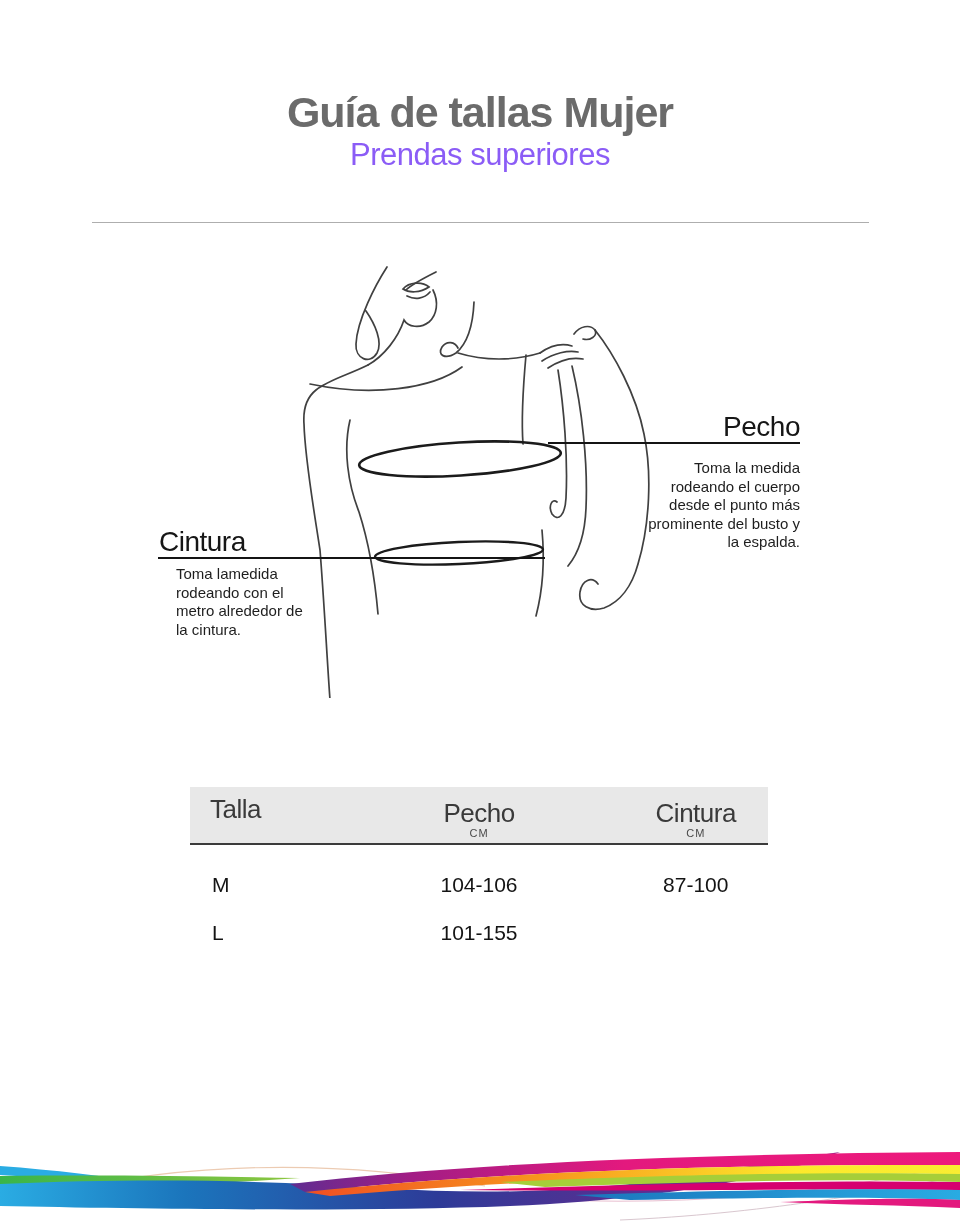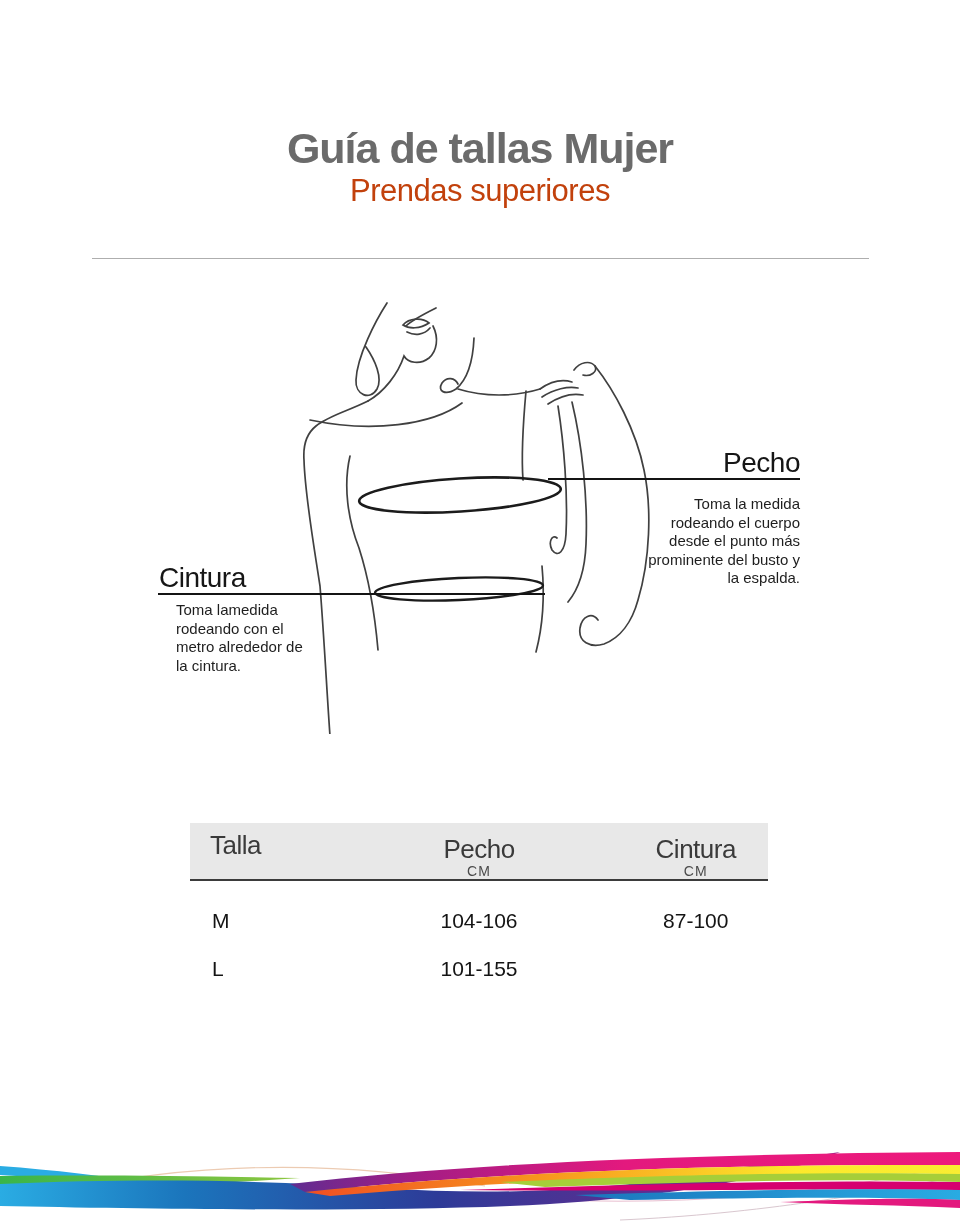--- a/index.html
+++ b/index.html
@@ -1,43 +1,43 @@
 <!DOCTYPE html>
 <html><head>
 <meta charset="utf-8">
 <style>
   html,body{margin:0;padding:0;background:#ffffff;}
   body{width:960px;height:1232px;position:relative;overflow:hidden;
        font-family:"Liberation Sans", sans-serif;}
-  .abs{position:absolute;margin-top:36px;}
+  .abs{position:absolute;}
 
   .page-title{left:0;top:88px;width:960px;text-align:center;
     font-size:43px;font-weight:700;letter-spacing:-1px;color:#6b6b6b;}
   .page-subtitle{left:0;top:137px;width:960px;text-align:center;
-    font-size:31px;font-weight:400;letter-spacing:-0.5px;color:#c2410c;}
+    font-size:31px;font-weight:400;letter-spacing:-0.5px;color:#8b5cf6;}
   .divider{left:92px;top:222px;width:777px;height:1px;background:#aeaeae;}
 
   .figure-wrap{left:290px;top:258px;width:372px;height:440px;}
 
   .callout-heading{font-size:28px;font-weight:400;letter-spacing:-0.5px;color:#161616;}
   .callout-text{font-size:15px;font-weight:400;line-height:1.24;color:#1e1e1e;}
   .pecho-heading{left:600px;top:411px;width:200px;text-align:right;}
   .pecho-line{left:548px;top:442px;width:252px;height:2px;background:#141414;}
   .pecho-text{left:640px;top:459px;width:160px;text-align:right;}
   .cintura-heading{left:159px;top:526px;width:250px;text-align:left;}
   .cintura-line{left:158px;top:557px;width:387px;height:2px;background:#141414;}
   .cintura-text{left:176px;top:565px;width:142px;text-align:left;}
 
   .size-table{left:190px;top:787px;width:578px;}
   .thead{display:grid;grid-template-columns:1fr 2fr 1fr;height:58px;
     background:#e8e8e8;border-bottom:2px solid #3b3b3b;box-sizing:border-box;}
   .th{display:flex;flex-direction:column;justify-content:flex-end;
     align-items:center;padding-bottom:4px;}
   .th-label{font-size:26px;letter-spacing:-0.5px;color:#3a3a3a;line-height:1.05;}
-  .th-unit{font-size:14px;letter-spacing:1px;color:#4a4a4a;height:12px;}
+  .th-unit{font-size:11px;letter-spacing:1px;color:#4a4a4a;height:12px;}
   .th-talla{align-items:flex-start;padding-left:20px;justify-content:center;padding-bottom:10px;}
   .trow{display:grid;grid-template-columns:1fr 2fr 1fr;height:48px;align-items:center;}
   .trow.first{margin-top:16px;}
   .td{font-size:21px;color:#141414;text-align:center;}
   .td-talla{text-align:left;padding-left:22px;}
 
   .wave-wrap{left:0;bottom:0;width:960px;height:100px;}
   svg{display:block;}
 </style>
 </head>

